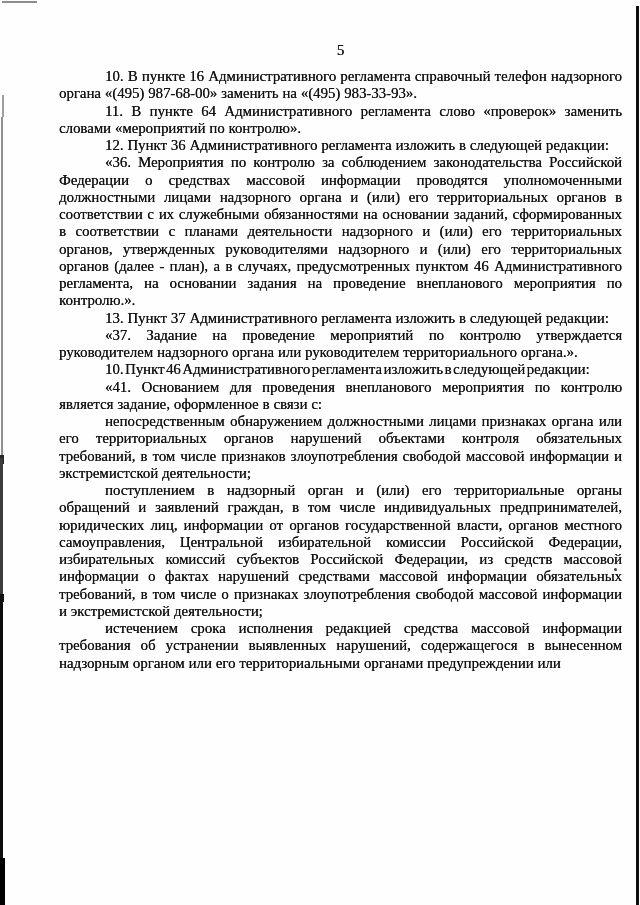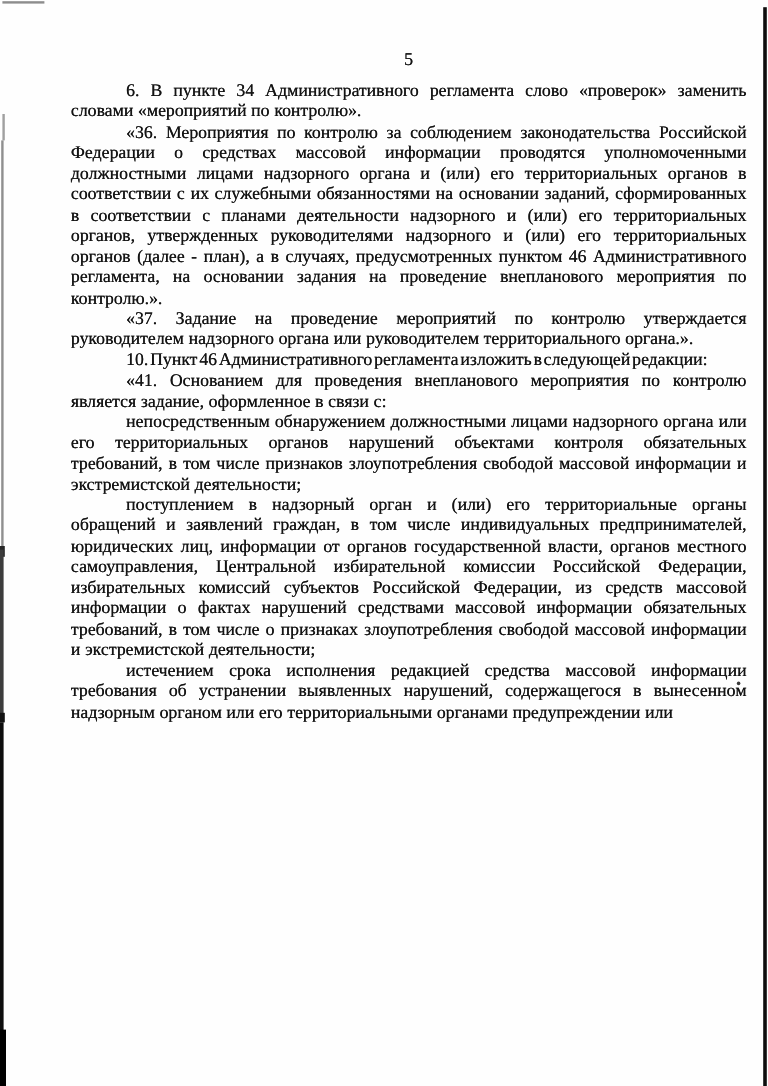--- a/index.html
+++ b/index.html
@@ -63,23 +63,26 @@
   <div class="artifact art-left-seg3"></div>
   <div class="artifact art-left-nub2"></div>
   <div class="artifact art-left-seg4"></div>
   <div class="artifact art-left-seg5"></div>
   <div class="artifact art-right-line"></div>
   <div class="artifact art-dot"></div>
 
   <div class="textblock">
     <div class="pagenum">5</div>
 
-    <p class="para">6. В пункте 34 Административного регламента слово «проверок» заменить словами «мероприятий по контролю».</p>
+    <p class="para">10. В пункте 16 Административного регламента справочный телефон надзорного органа «(495) 987-68-00» заменить на «(495) 983-33-93».</p>
+    <p class="para">11. В пункте 64 Административного регламента слово «проверок» заменить словами «мероприятий по контролю».</p>
+    <p class="para">12. Пункт 36 Административного регламента изложить в следующей редакции:</p>
     <p class="para">«36. Мероприятия по контролю за соблюдением законодательства Российской Федерации о средствах массовой информации проводятся уполномоченными должностными лицами надзорного органа и (или) его территориальных органов в соответствии с их служебными обязанностями на основании заданий, сформированных в соответствии с планами деятельности надзорного и (или) его территориальных органов, утвержденных руководителями надзорного и (или) его территориальных органов (далее - план), а в случаях, предусмотренных пунктом 46 Административного регламента, на основании задания на проведение внепланового мероприятия по контролю.».</p>
+    <p class="para">13. Пункт 37 Административного регламента изложить в следующей редакции:</p>
     <p class="para">«37. Задание на проведение мероприятий по контролю утверждается руководителем надзорного органа или руководителем территориального органа.».</p>
     <p class="para tight">10. Пункт 46 Административного регламента изложить в следующей редакции:</p>
     <p class="para">«41. Основанием для проведения внепланового мероприятия по контролю является задание, оформленное в связи с:</p>
-    <p class="para">непосредственным обнаружением должностными лицами надзорного органа или его территориальных органов нарушений объектами контроля обязательных требований, в том числе признаков злоупотребления свободой массовой информации и экстремистской деятельности;</p>
+    <p class="para">непосредственным обнаружением должностными лицами признаках органа или его территориальных органов нарушений объектами контроля обязательных требований, в том числе признаков злоупотребления свободой массовой информации и экстремистской деятельности;</p>
     <p class="para">поступлением в надзорный орган и (или) его территориальные органы обращений и заявлений граждан, в том числе индивидуальных предпринимателей, юридических лиц, информации от органов государственной власти, органов местного самоуправления, Центральной избирательной комиссии Российской Федерации, избирательных комиссий субъектов Российской Федерации, из средств массовой информации о фактах нарушений средствами массовой информации обязательных требований, в том числе о признаках злоупотребления свободой массовой информации и экстремистской деятельности;</p>
     <p class="para">истечением срока исполнения редакцией средства массовой информации требования об устранении выявленных нарушений, содержащегося в вынесенном надзорным органом или его территориальными органами предупреждении или</p>
   </div>
 
 </div>
 
 </body></html>

